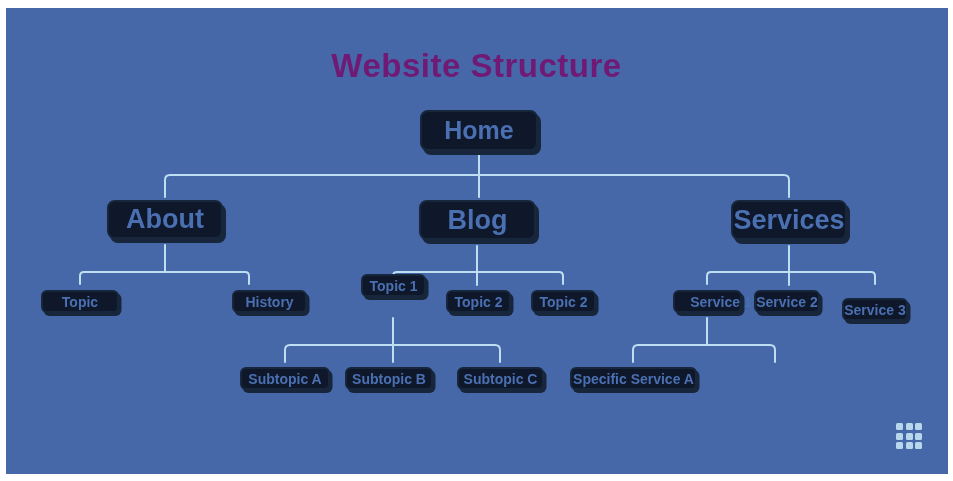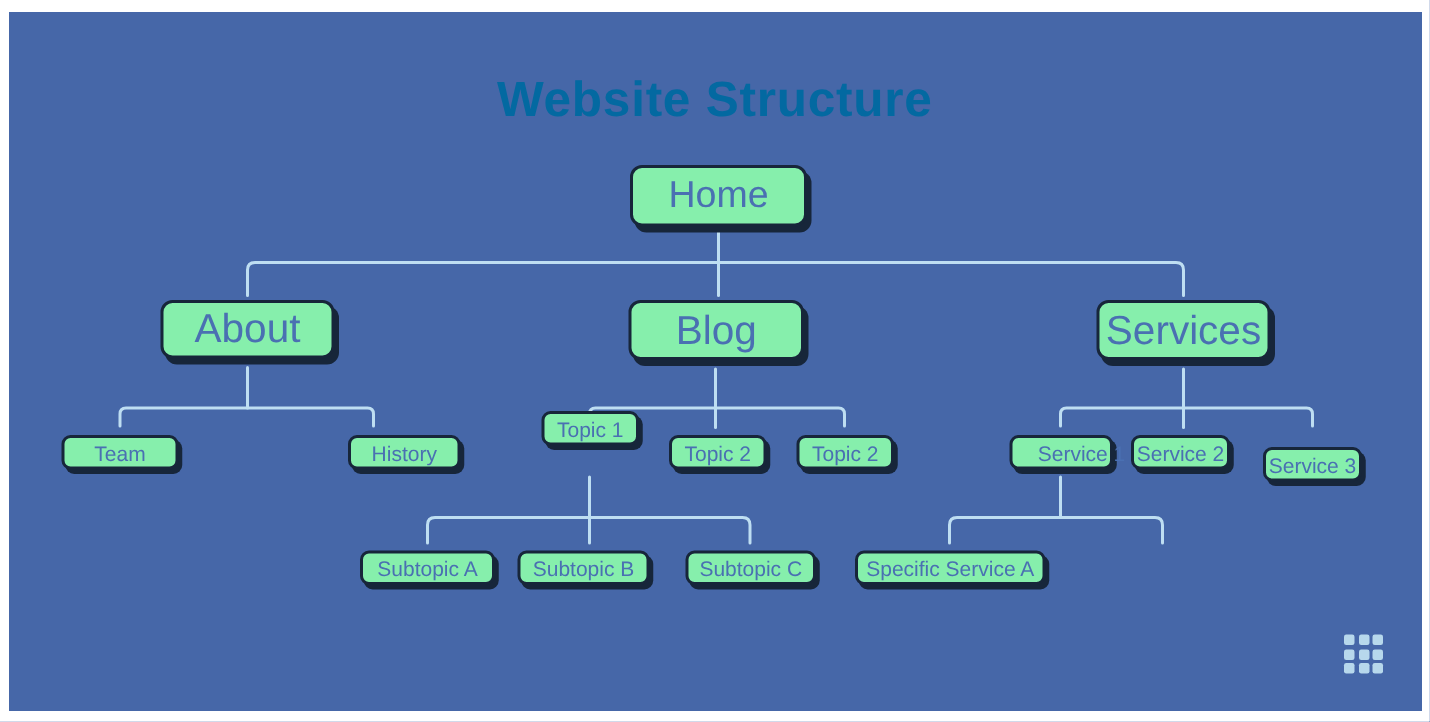--- a/index.html
+++ b/index.html
@@ -13,40 +13,40 @@
   .canvas {
     position:absolute;
     left:6px; top:8px; right:5px; bottom:7px;
     background:#4667a8;
   }
   .title {
     position:absolute;
     left:0; top:47px; width:953px;
     text-align:center;
     font-size:33px; font-weight:bold;
-    color:#0369a1;
+    color:#701a75;
     letter-spacing:0.5px;
   }
   svg.connectors {
     position:absolute; left:0; top:0;
     width:953px; height:481px;
     pointer-events:none;
   }
   svg.connectors path {
     stroke:#bedef2; stroke-width:2; fill:none; stroke-linecap:round;
   }
   .node {
     position:absolute;
     box-sizing:border-box;
-    background:#86efac;
+    background:#0f172a;
     border:2.5px solid #17263a;
     border-radius:8px;
     box-shadow:3px 4px 0 #17263a;
     color:#4a70b2;
-    font-weight:normal;
+    font-weight:bold;
     display:flex; align-items:center; justify-content:center;
     white-space:nowrap;
   }
   .lvl1 { font-size:25px; }
   .lvl2 { font-size:27px; }
   .small {
     border-width:2px;
     border-radius:6px;
     box-shadow:2.5px 3px 0 #17263a;
     font-size:14px;
@@ -117,21 +117,21 @@
     <path d="M707 318 V345"></path>
     <path d="M633 362 V350 Q633 345 638 345 H770 Q775 345 775 350 V362"></path>
   </svg>
 
   <div class="node lvl1 n-home">Home</div>
 
   <div class="node lvl2 n-about">About</div>
   <div class="node lvl2 n-blog">Blog</div>
   <div class="node lvl2 n-services">Services</div>
 
-  <div class="node small n-team">Team</div>
+  <div class="node small n-team">Topic</div>
   <div class="node small n-history">History</div>
   <div class="node small n-topic1">Topic 1</div>
   <div class="node small n-topic2">Topic 2</div>
   <div class="node small n-topic2b">Topic 2</div>
   <div class="node small n-service1">Service 1</div>
   <div class="node small n-service2">Service 2</div>
   <div class="node small n-service3">Service 3</div>
 
   <div class="node small n-suba">Subtopic A</div>
   <div class="node small n-subc">Subtopic C</div>

